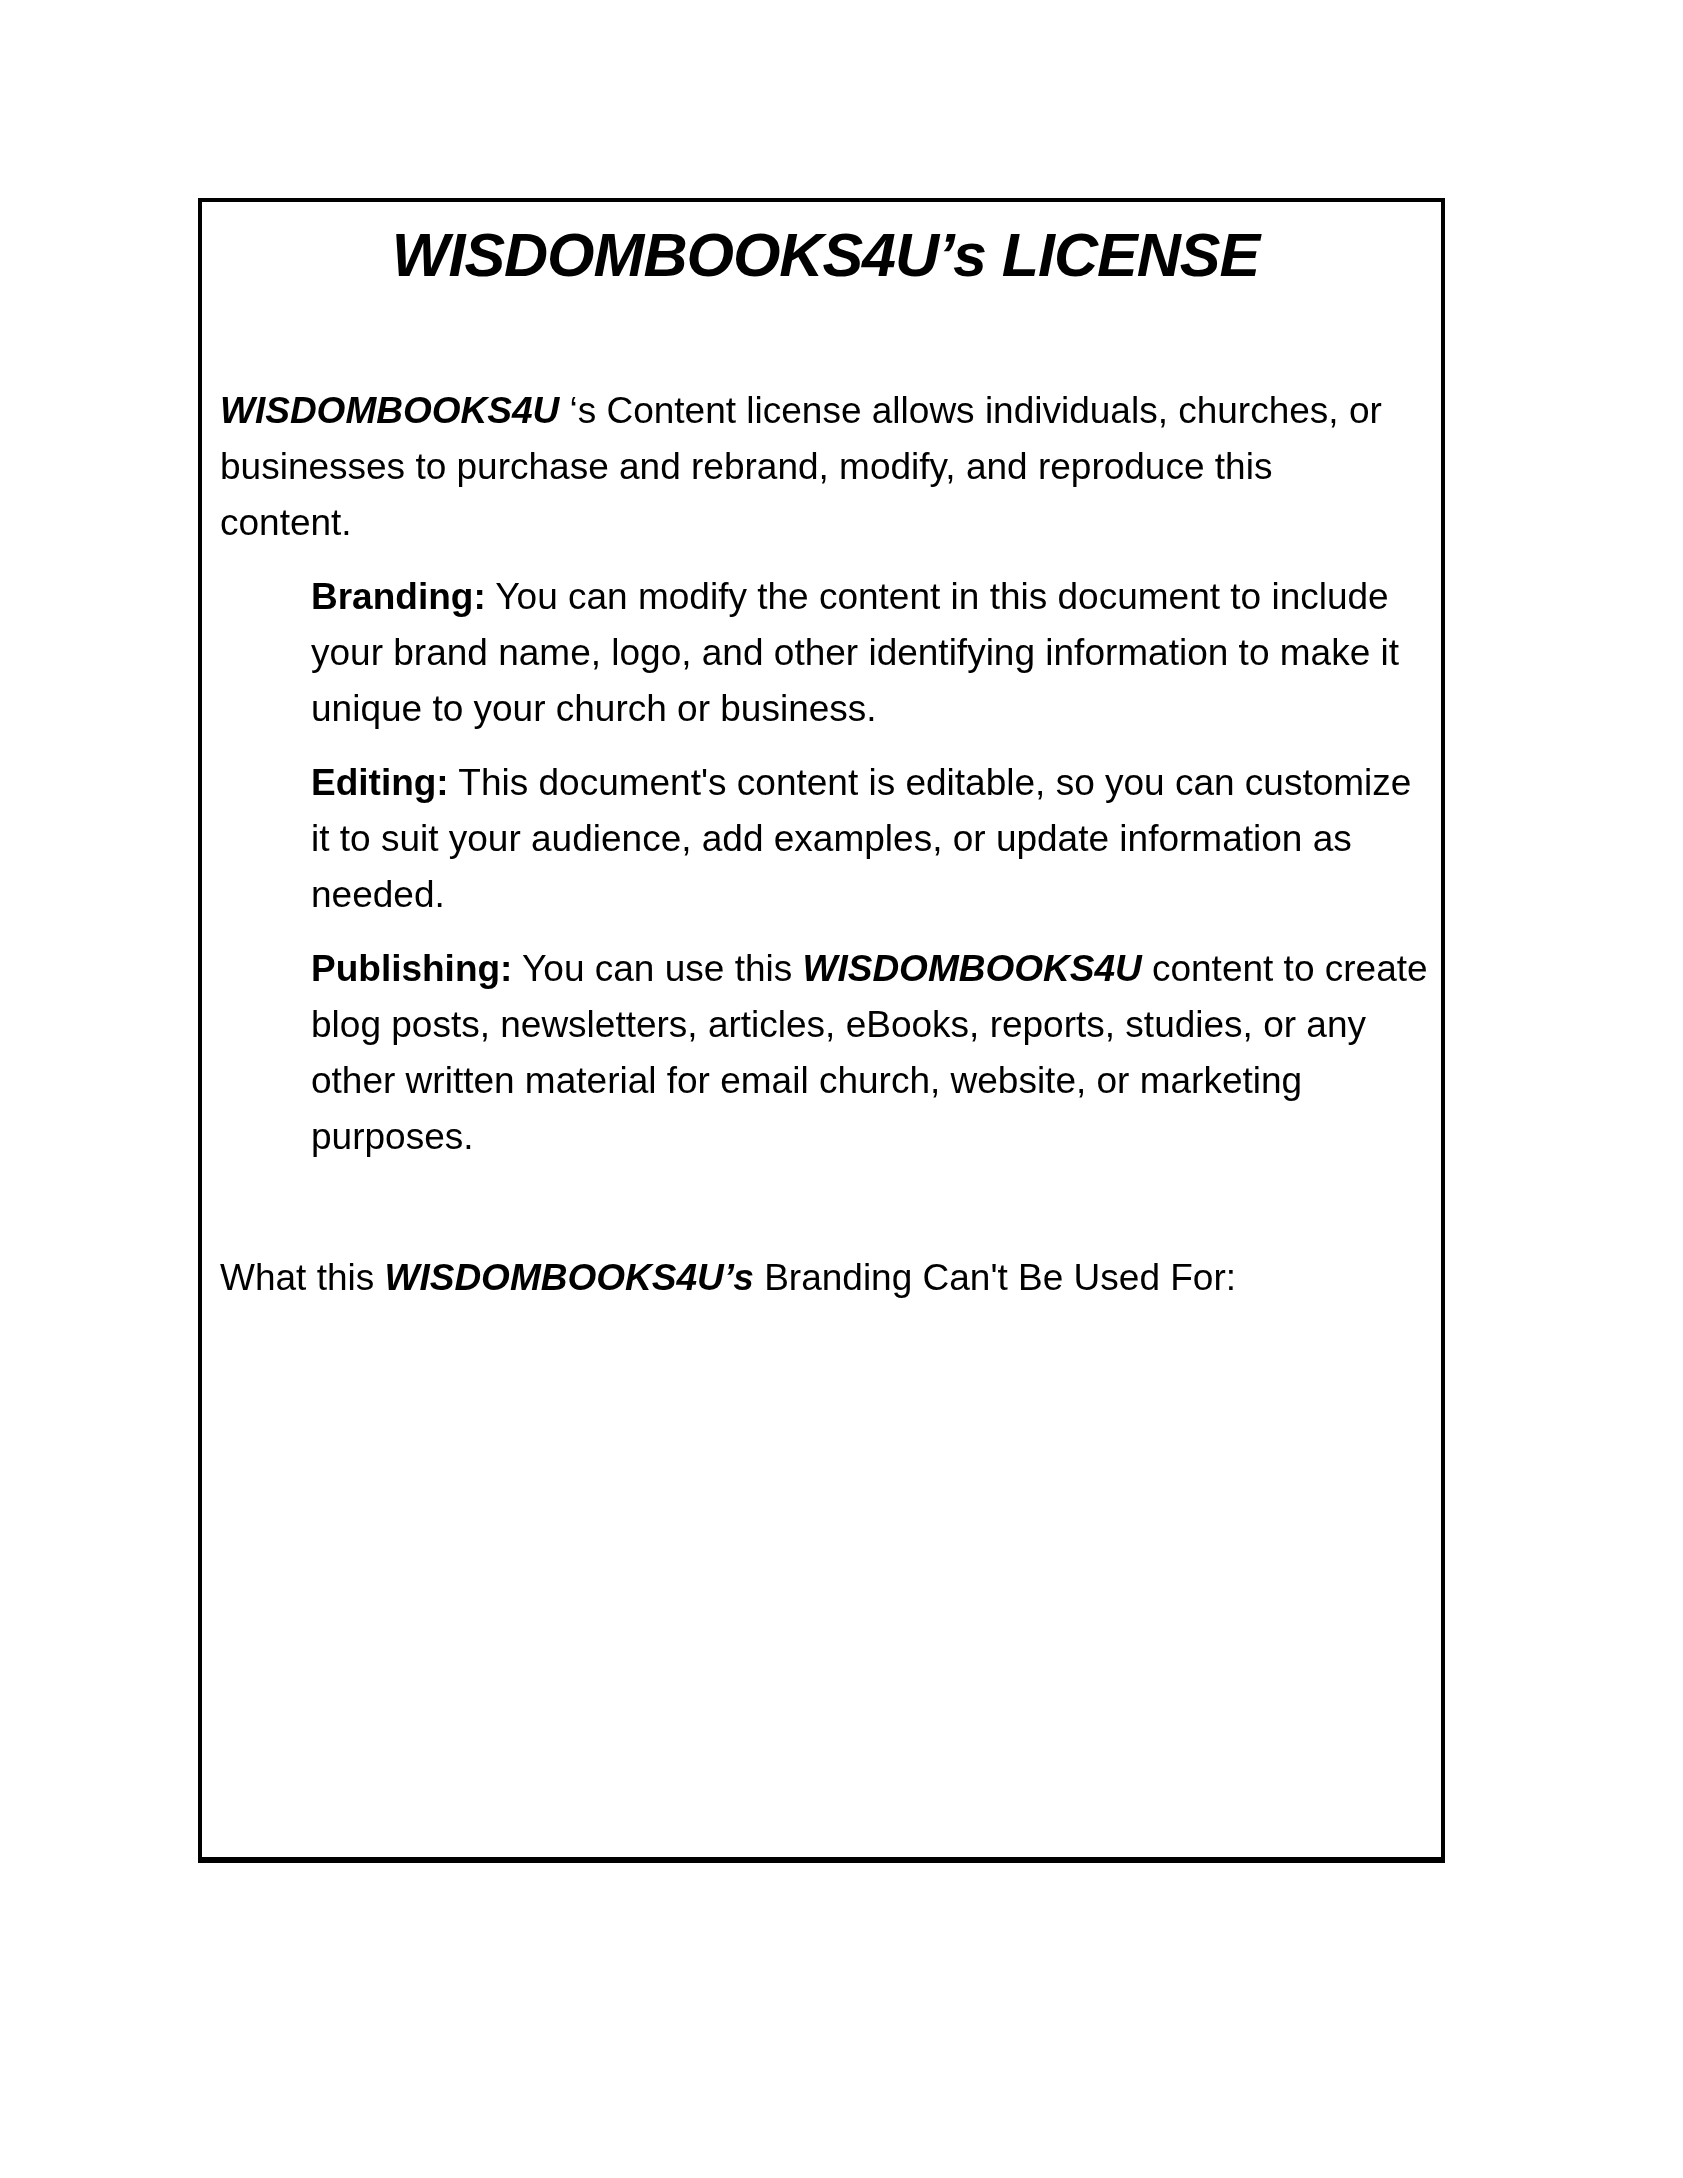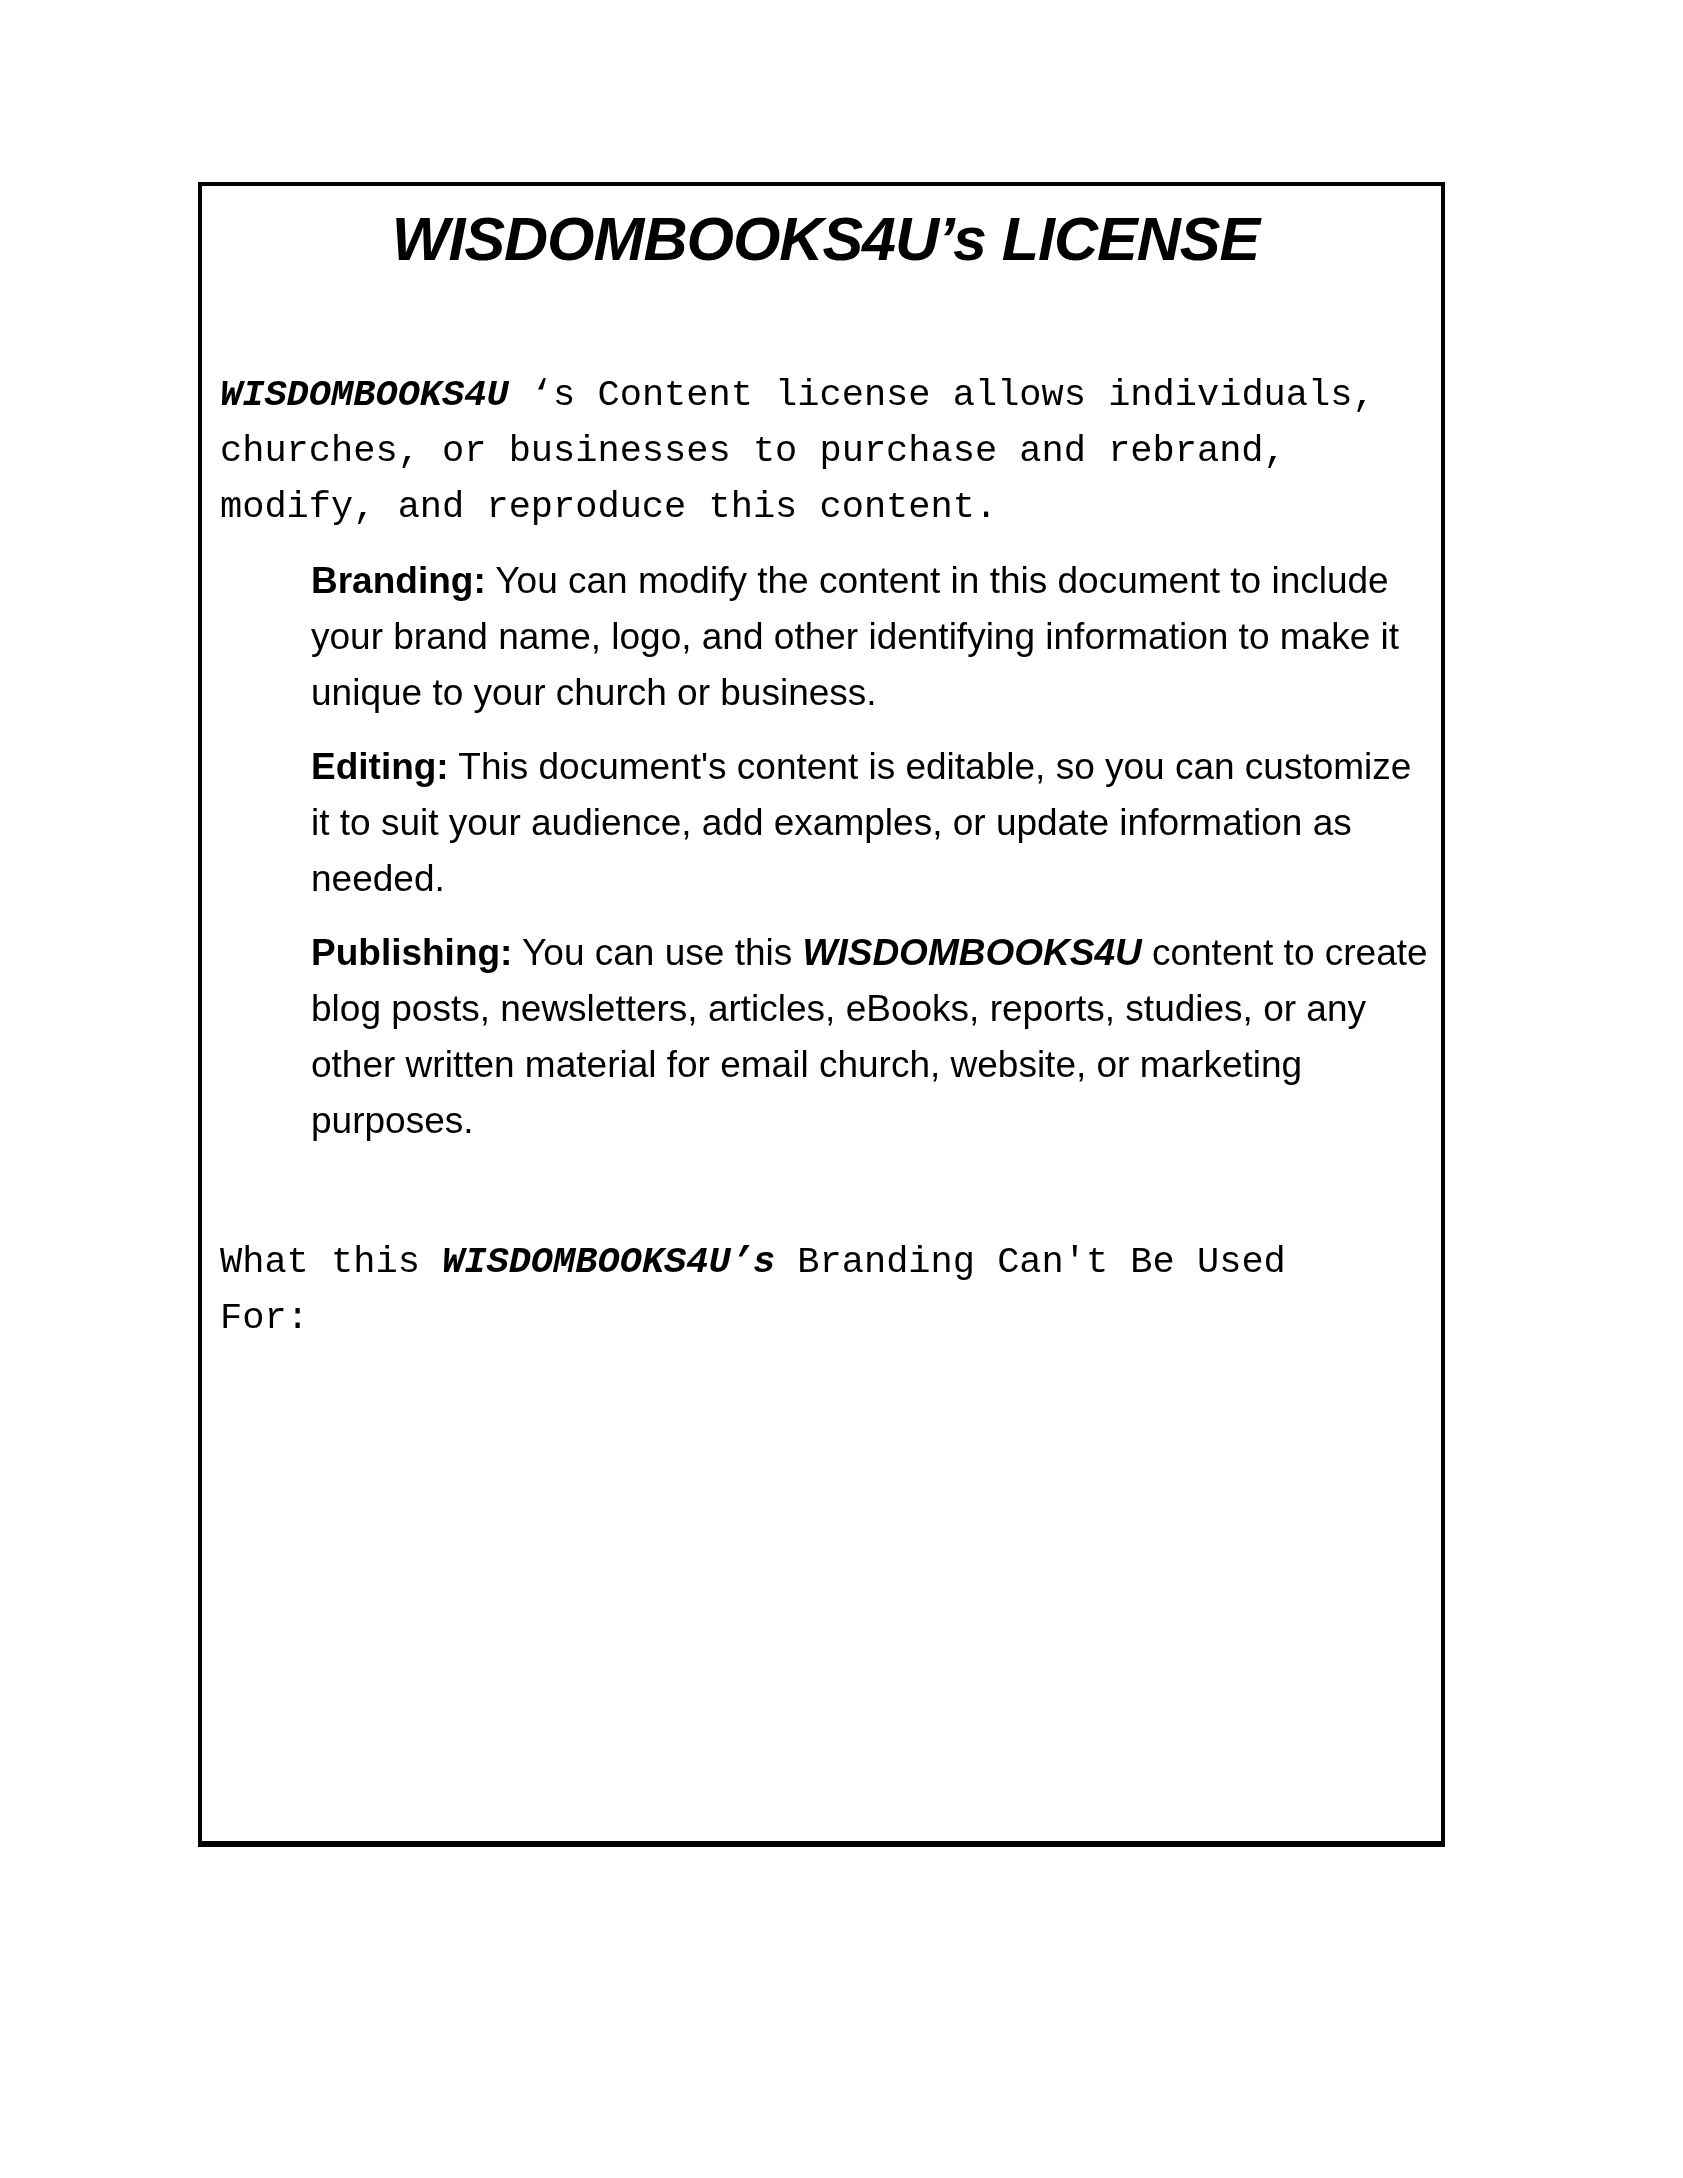--- a/index.html
+++ b/index.html
@@ -7,21 +7,21 @@
     width: 1683px;
     height: 2178px;
     background: #ffffff;
     color: #000000;
     font-family: "Liberation Sans", sans-serif;
     position: relative;
   }
   .frame {
     position: absolute;
     left: 198px;
-    top: 182px;
+    top: 198px;
     width: 1247px;
     height: 1665px;
     box-sizing: border-box;
     border: 4px solid #000000;
     border-bottom-width: 6px;
     padding: 10px 10px 0 18px;
     background: #ffffff;
   }
   .title {
     font-style: italic;
@@ -30,21 +30,21 @@
     line-height: 1.15;
     letter-spacing: -1px;
     text-align: center;
     margin: 8px 0 0 0;
   }
   .para {
     font-size: 37px;
     line-height: 56px;
     margin: 0;
   }
-  .block { max-width: 1173px; font-family: Liberation Mono, monospace; }
+  .block { max-width: 1173px; }
   .intro { margin-top: 93px; }
   .section-heading { margin-top: 63px; }
   .cant-heading { margin-top: 85px; }
   .item { margin-left: 91px; margin-top: 18px; }
   .brand { font-weight: bold; font-style: italic; }
   .label { font-weight: bold; }
 </style>
 </head>
 <body>
 

